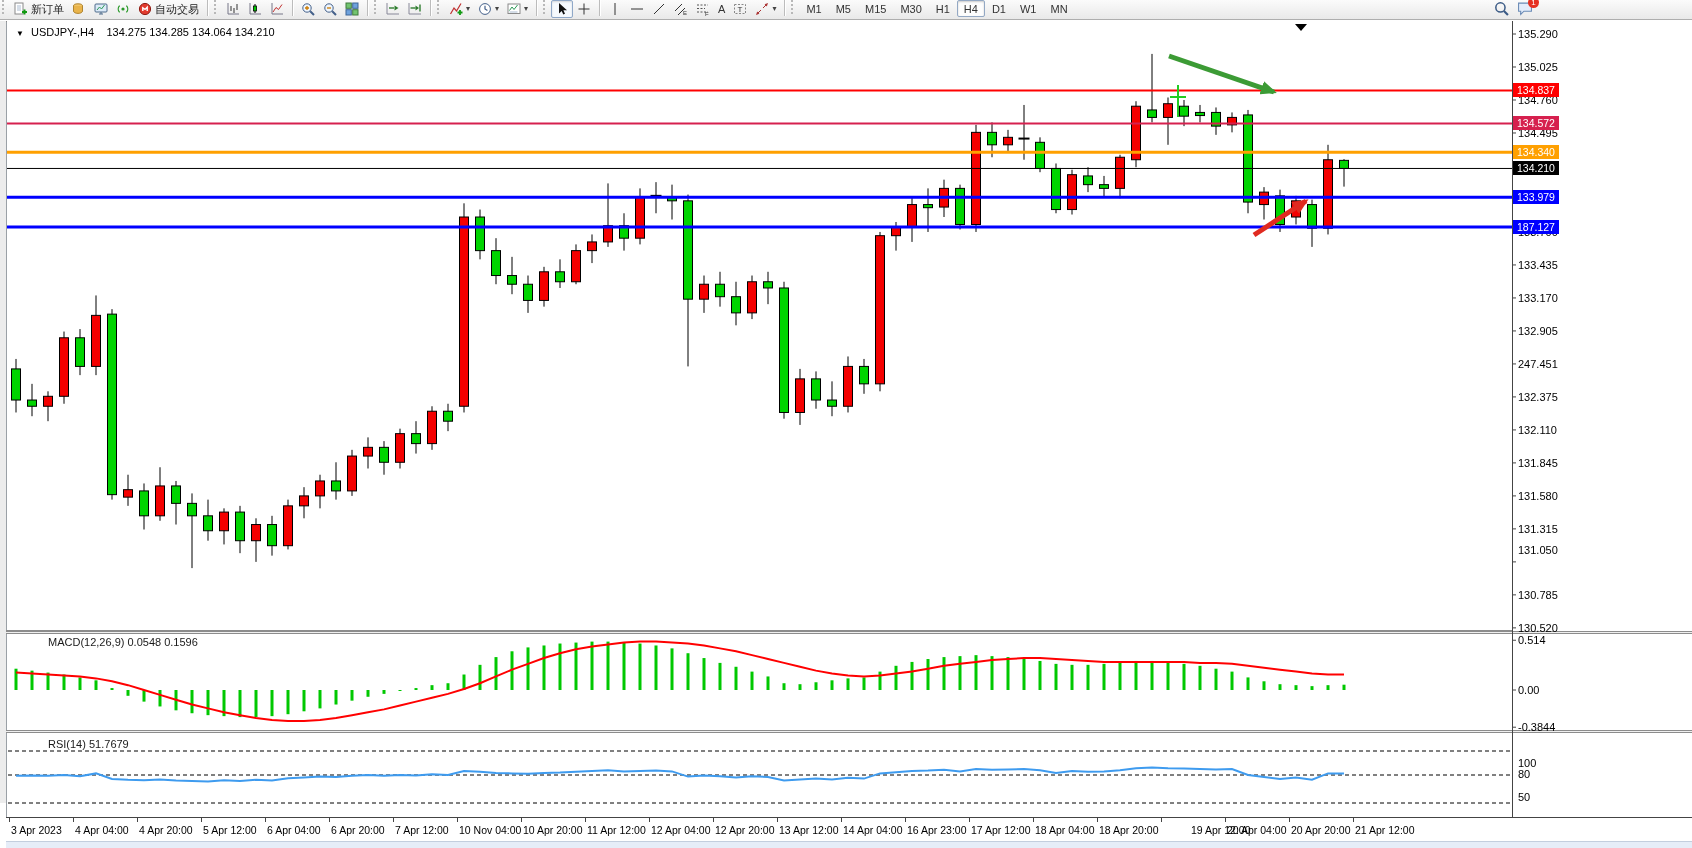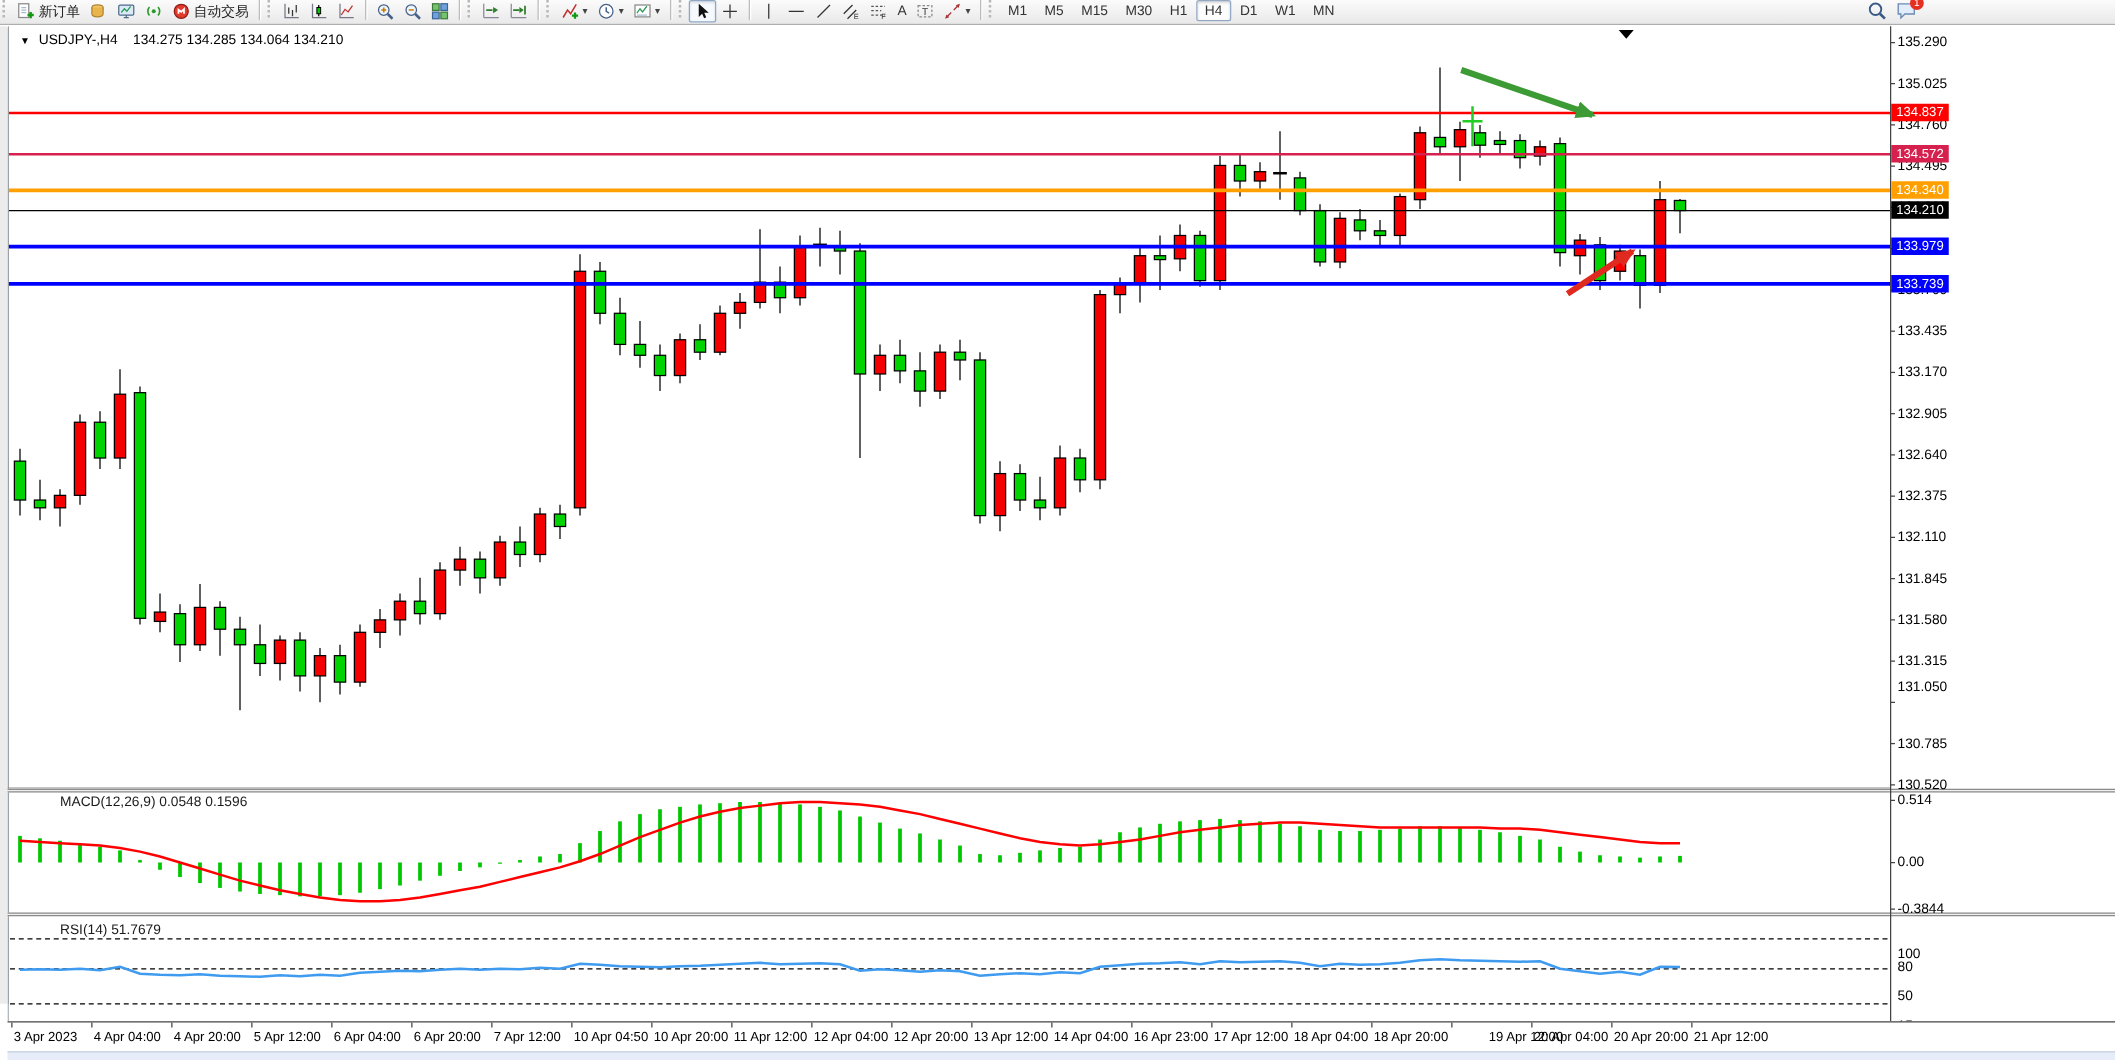--- a/index.html
+++ b/index.html
@@ -639,21 +639,21 @@
         <div class="axis-label" style="top: 7px;">135.290</div>
         <div class="axis-label" style="top: 39.9925px;">135.025</div>
         <div class="axis-label" style="top: 72.985px;">134.760</div>
         <div class="axis-label" style="top: 105.977px;">134.495</div>
         <div class="axis-label" style="top: 138.97px;">134.230</div>
         <div class="axis-label" style="top: 171.962px;">133.965</div>
         <div class="axis-label" style="top: 204.955px;">133.700</div>
         <div class="axis-label" style="top: 237.947px;">133.435</div>
         <div class="axis-label" style="top: 270.94px;">133.170</div>
         <div class="axis-label" style="top: 303.932px;">132.905</div>
-        <div class="axis-label" style="top: 336.925px;">132.640</div>
+        <div class="axis-label" style="top: 336.925px;">247.451</div>
         <div class="axis-label" style="top: 369.917px;">132.375</div>
         <div class="axis-label" style="top: 402.91px;">132.110</div>
         <div class="axis-label" style="top: 435.902px;">131.845</div>
         <div class="axis-label" style="top: 468.895px;">131.580</div>
         <div class="axis-label" style="top: 501.887px;">131.315</div>
         <div class="axis-label" style="top: 507px; margin-top: 16px;">131.050</div>
         <div class="axis-label" style="top: 567.872px;">130.785</div>
         <div class="axis-label" style="top: 600.865px;">130.520</div>
         <div class="axis-label" style="top: 613.245px;">0.514</div>
         <div class="axis-label" style="top: 663px;">0.00</div>
@@ -663,21 +663,21 @@
         <div class="axis-label" style="top: 770px;">50</div>
         <div class="axis-label" style="top: 794px;">15</div>
         <div class="axis-label" style="top: 804px;">0</div>
       </div>
     <div id="price-tags">
         <div class="price-tag" style="top: 62.3985px; background: rgb(255, 0, 0);">134.837</div>
         <div class="price-tag" style="top: 95.391px; background: rgb(214, 32, 78);">134.572</div>
         <div class="price-tag" style="top: 124.275px; background: rgb(255, 160, 0);">134.340</div>
         <div class="price-tag" style="top: 140.46px; background: rgb(0, 0, 0);">134.210</div>
         <div class="price-tag" style="top: 169.219px; background: rgb(0, 0, 255);">133.979</div>
-        <div class="price-tag" style="top: 199.099px; background: rgb(0, 0, 255);">133.739</div>
+        <div class="price-tag" style="top: 199.099px; background: rgb(0, 0, 255);">187.127</div>
       </div>
 
     <div class="ind-label" style="left:10px; top:615px;">
       <span>MACD(12,26,9)</span> <span>0.0548 0.1596</span>
     </div>
     <div class="ind-label" style="left:10px; top:717px;">
       <span>RSI(14)</span> <span>51.7679</span>
     </div>
 
     <div class="xaxis" id="x-axis">
@@ -689,21 +689,21 @@
         <div class="xlabel" style="left: 133px;">4 Apr 20:00</div>
         <div class="xtick" style="left: 195px;"></div>
         <div class="xlabel" style="left: 197px;">5 Apr 12:00</div>
         <div class="xtick" style="left: 259px;"></div>
         <div class="xlabel" style="left: 261px;">6 Apr 04:00</div>
         <div class="xtick" style="left: 323px;"></div>
         <div class="xlabel" style="left: 325px;">6 Apr 20:00</div>
         <div class="xtick" style="left: 387px;"></div>
         <div class="xlabel" style="left: 389px;">7 Apr 12:00</div>
         <div class="xtick" style="left: 451px;"></div>
-        <div class="xlabel" style="left: 453px;">10 Apr 04:50</div>
+        <div class="xlabel" style="left: 453px;">10 Nov 04:00</div>
         <div class="xtick" style="left: 515px;"></div>
         <div class="xlabel" style="left: 517px;">10 Apr 20:00</div>
         <div class="xtick" style="left: 579px;"></div>
         <div class="xlabel" style="left: 581px;">11 Apr 12:00</div>
         <div class="xtick" style="left: 643px;"></div>
         <div class="xlabel" style="left: 645px;">12 Apr 04:00</div>
         <div class="xtick" style="left: 707px;"></div>
         <div class="xlabel" style="left: 709px;">12 Apr 20:00</div>
         <div class="xtick" style="left: 771px;"></div>
         <div class="xlabel" style="left: 773px;">13 Apr 12:00</div>

